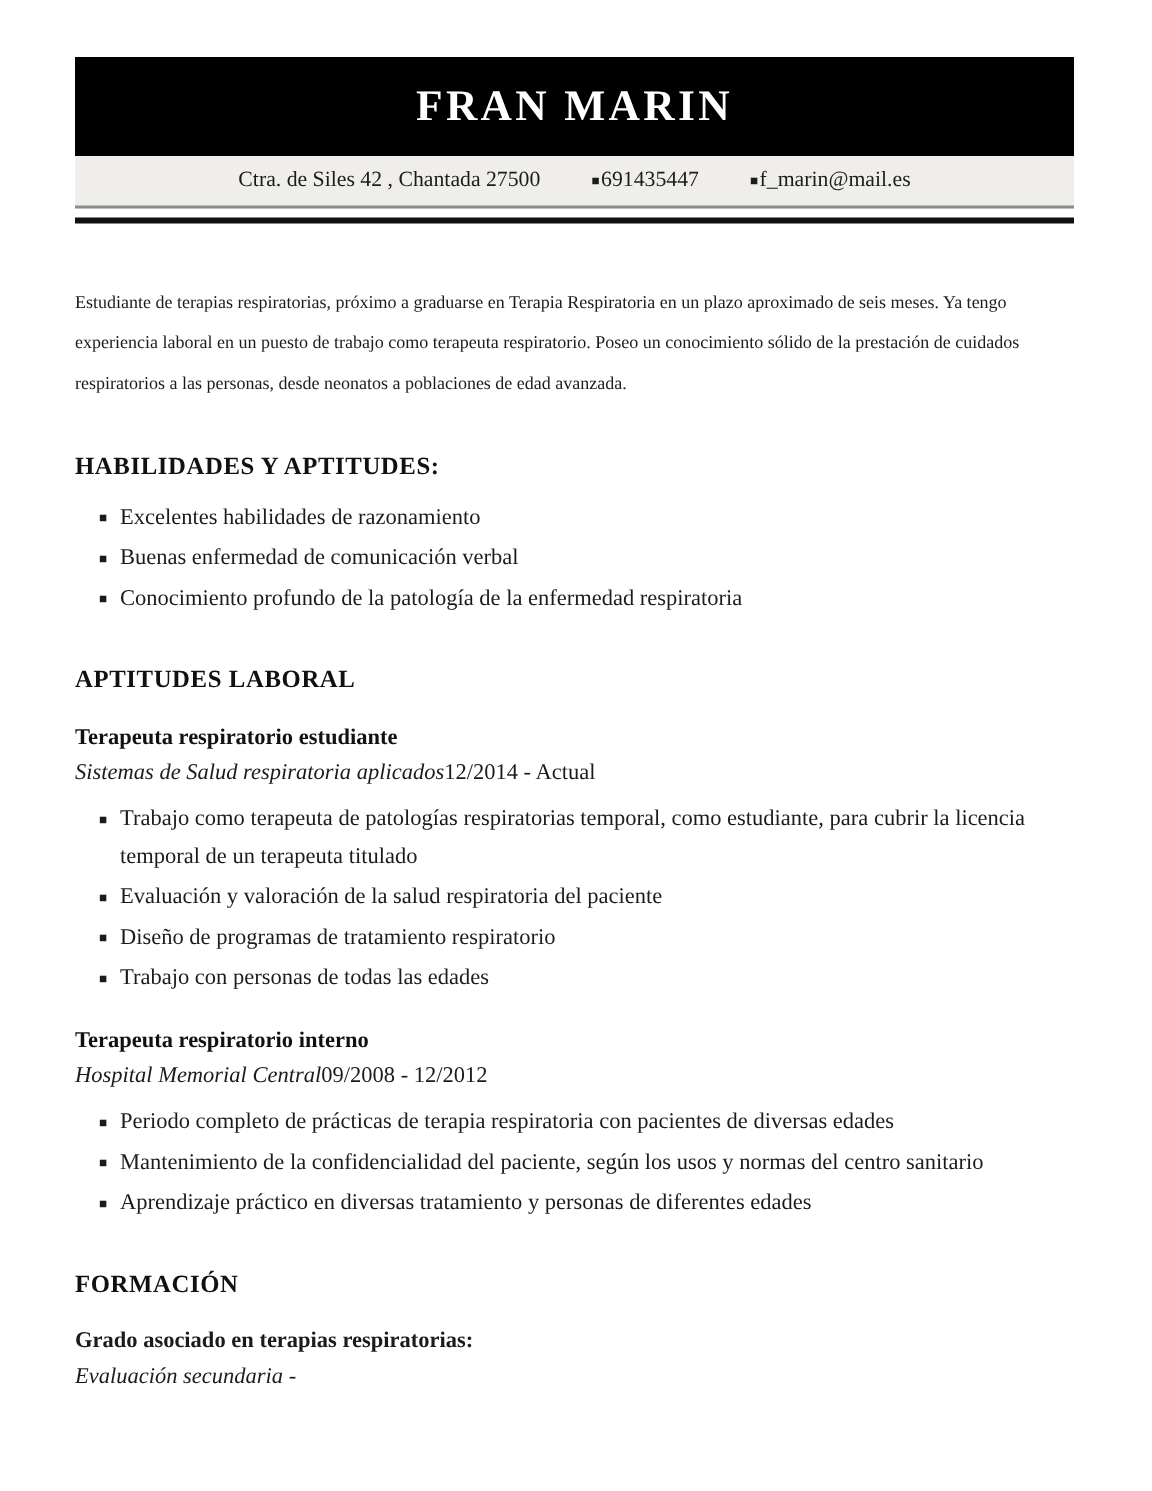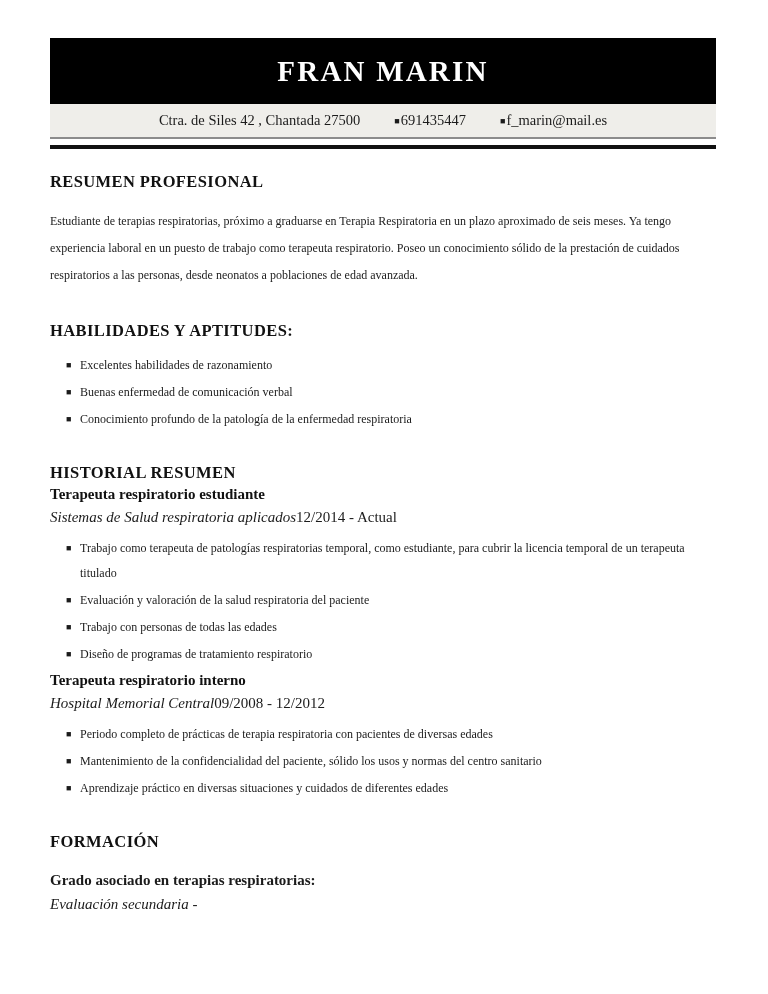--- a/index.html
+++ b/index.html
@@ -110,35 +110,35 @@
   ul.bullets {
     list-style: none;
     margin: 12px 0 0 0;
     padding: 0;
   }
   ul.bullets.tight { margin-top: 7px; }
 
   ul.bullets li {
     position: relative;
     padding-left: 30px;
-    font-size: 12px;
+    font-size: 15px;
     line-height: 25px;
     margin-bottom: 2px;
   }
   ul.bullets li::before {
     content: "\25A0";
     position: absolute;
     left: 16px;
     top: 0;
     font-size: 9px;
     line-height: 25px;
     color: #1b1b1b;
   }
 
-  .job { }
+  .job { margin-top: 18px; }
   .job:first-of-type { margin-top: 17px; }
 
   .job-title {
     font-weight: bold;
     font-size: 15px;
     line-height: 22px;
     color: #111111;
   }
   .job-meta {
     display: flex;
@@ -186,60 +186,59 @@
         <span class="contact-email-group"><span class="sq">■</span><span>f_marin@mail.es</span></span>
       </div>
     </div>
 
   </div>
   <div class="rule-thick"></div>
 
   <div class="content">
 
     <div>
-      <div class="section-title sec-summary">RESUMEN PROFESIONAL</div>
       <p class="para">Estudiante de terapias respiratorias, próximo a graduarse en Terapia Respiratoria en un plazo aproximado de seis meses. Ya tengo experiencia laboral en un puesto de trabajo como terapeuta respiratorio. Poseo un conocimiento sólido de la prestación de cuidados respiratorios a las personas, desde neonatos a poblaciones de edad avanzada.</p>
     </div>
 
     <div>
       <div class="section-title sec-skills">HABILIDADES Y APTITUDES:</div>
       <ul class="bullets">
         <li>Excelentes habilidades de razonamiento</li>
         <li>Buenas enfermedad de comunicación verbal</li>
         <li>Conocimiento profundo de la patología de la enfermedad respiratoria</li>
       </ul>
     </div>
 
     <div>
-      <div class="section-title sec-history">HISTORIAL RESUMEN</div>
+      <div class="section-title sec-history">APTITUDES LABORAL</div>
 
       <div class="job">
         <div class="job-title">Terapeuta respiratorio estudiante</div>
         <div class="job-meta">
           <span class="job-company">Sistemas de Salud respiratoria aplicados</span>
           <span class="job-dates">12/2014 - Actual</span>
         </div>
         <ul class="bullets tight">
           <li>Trabajo como terapeuta de patologías respiratorias temporal, como estudiante, para cubrir la licencia temporal de un terapeuta titulado</li>
           <li>Evaluación y valoración de la salud respiratoria del paciente</li>
+          <li>Diseño de programas de tratamiento respiratorio</li>
           <li>Trabajo con personas de todas las edades</li>
-          <li>Diseño de programas de tratamiento respiratorio</li>
         </ul>
       </div>
 
       <div class="job">
         <div class="job-title">Terapeuta respiratorio interno</div>
         <div class="job-meta">
           <span class="job-company">Hospital Memorial Central</span>
           <span class="job-dates">09/2008 - 12/2012</span>
         </div>
         <ul class="bullets tight">
           <li>Periodo completo de prácticas de terapia respiratoria con pacientes de diversas edades</li>
-          <li>Mantenimiento de la confidencialidad del paciente, sólido los usos y normas del centro sanitario</li>
-          <li>Aprendizaje práctico en diversas situaciones y cuidados de diferentes edades</li>
+          <li>Mantenimiento de la confidencialidad del paciente, según los usos y normas del centro sanitario</li>
+          <li>Aprendizaje práctico en diversas tratamiento y personas de diferentes edades</li>
         </ul>
       </div>
     </div>
 
     <div>
       <div class="section-title sec-edu">FORMACIÓN</div>
       <div class="edu-degree">Grado asociado en terapias respiratorias:</div>
       <div class="edu-school">Evaluación secundaria -</div>
     </div>
 

